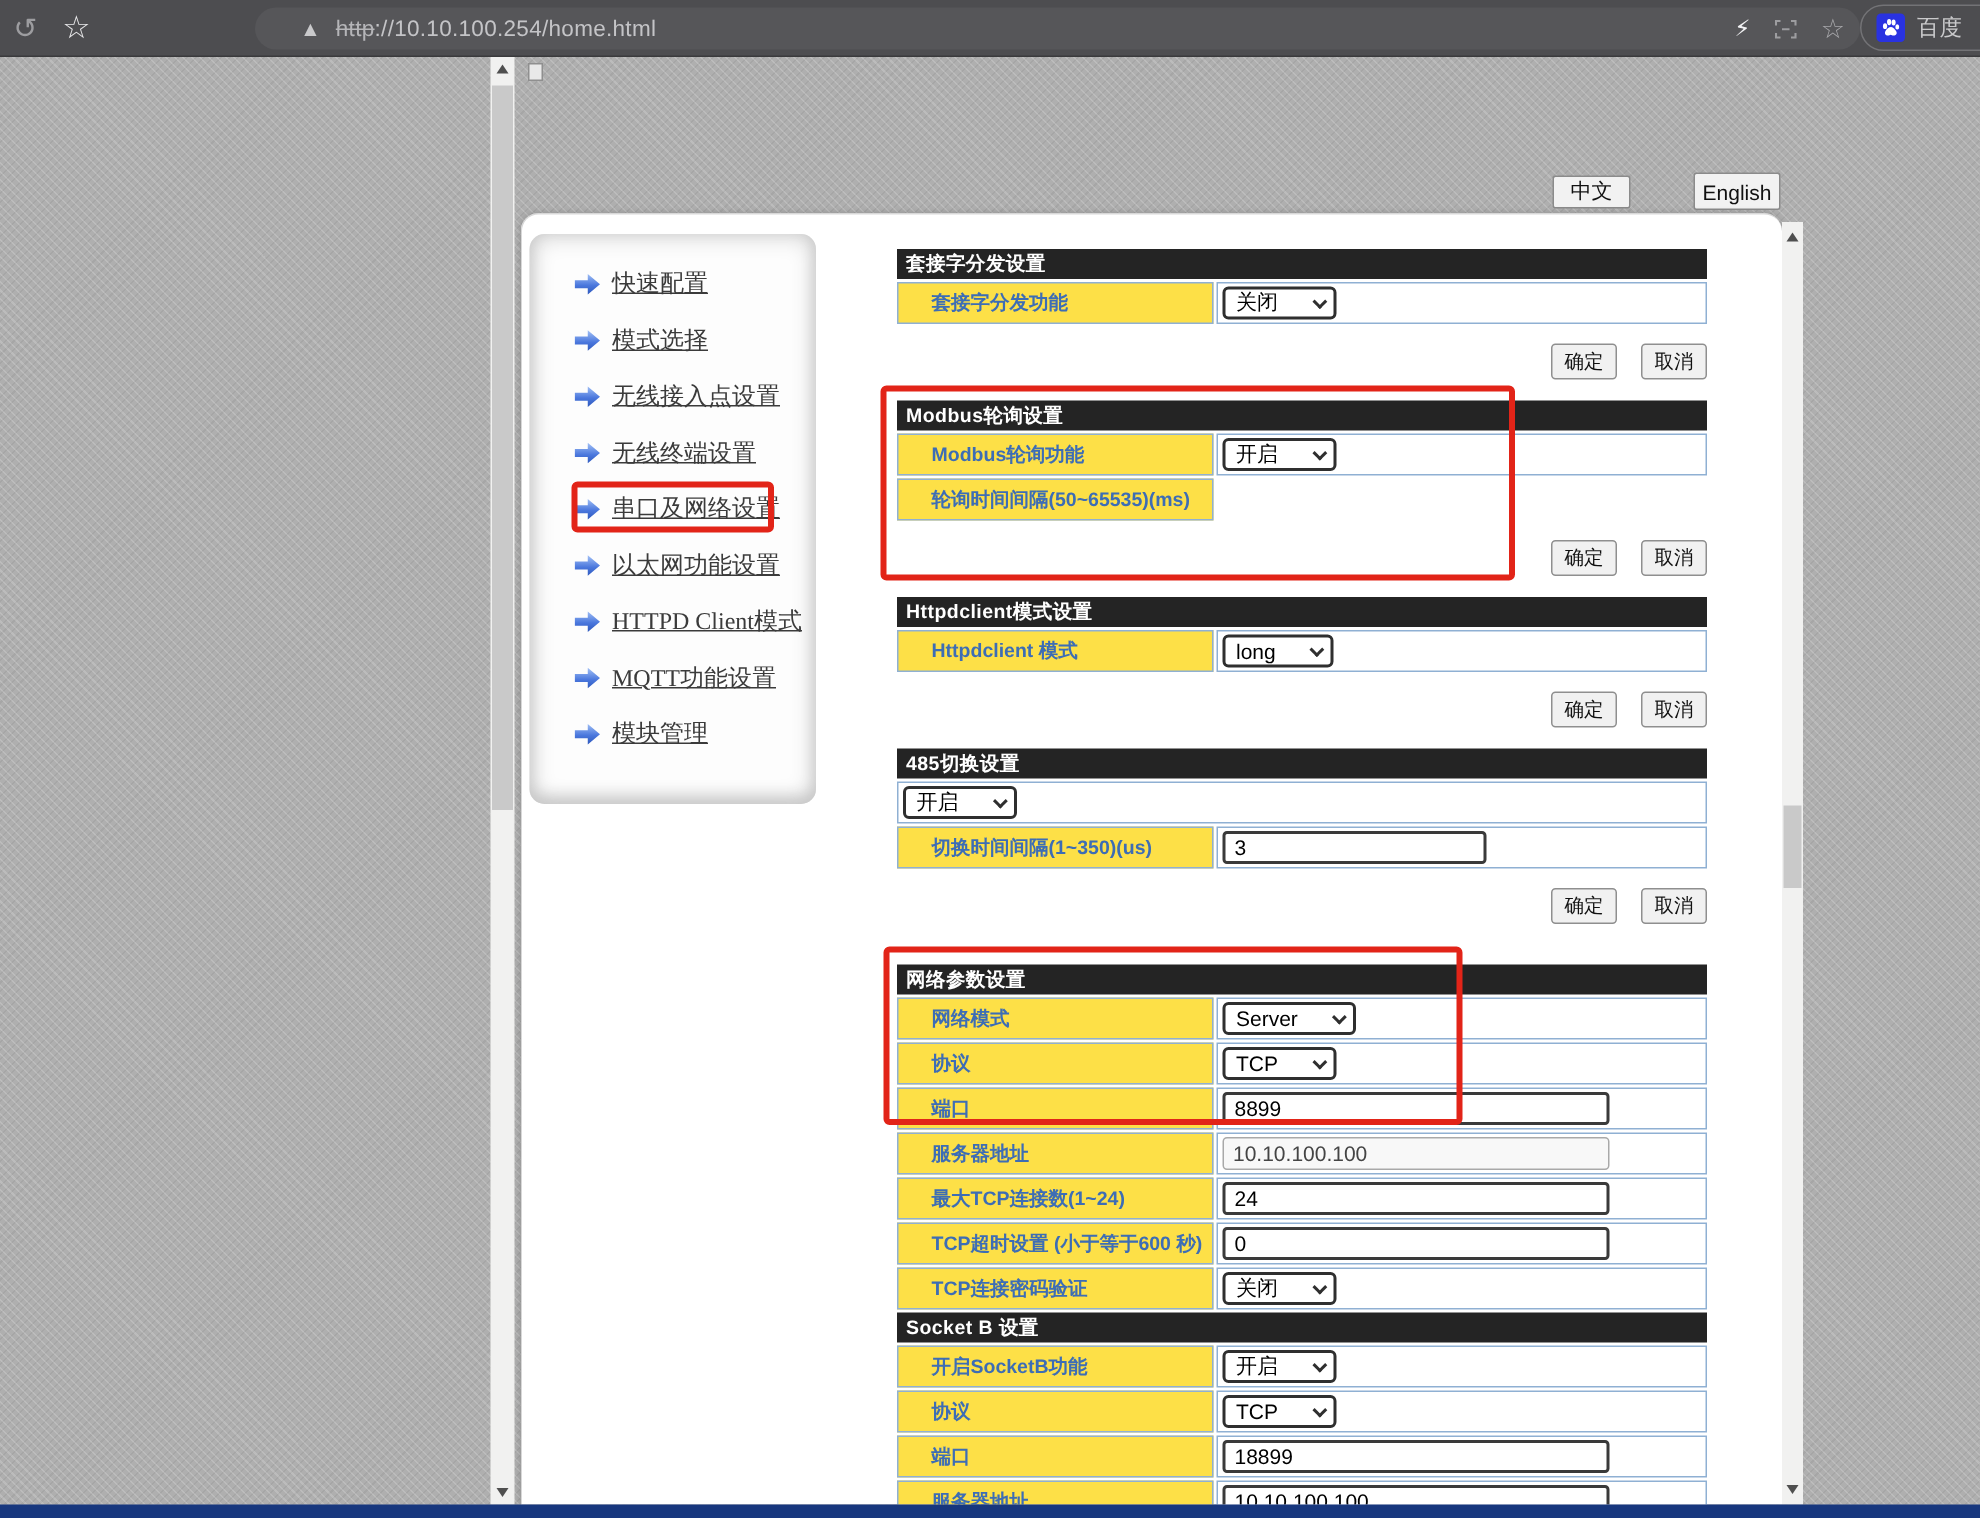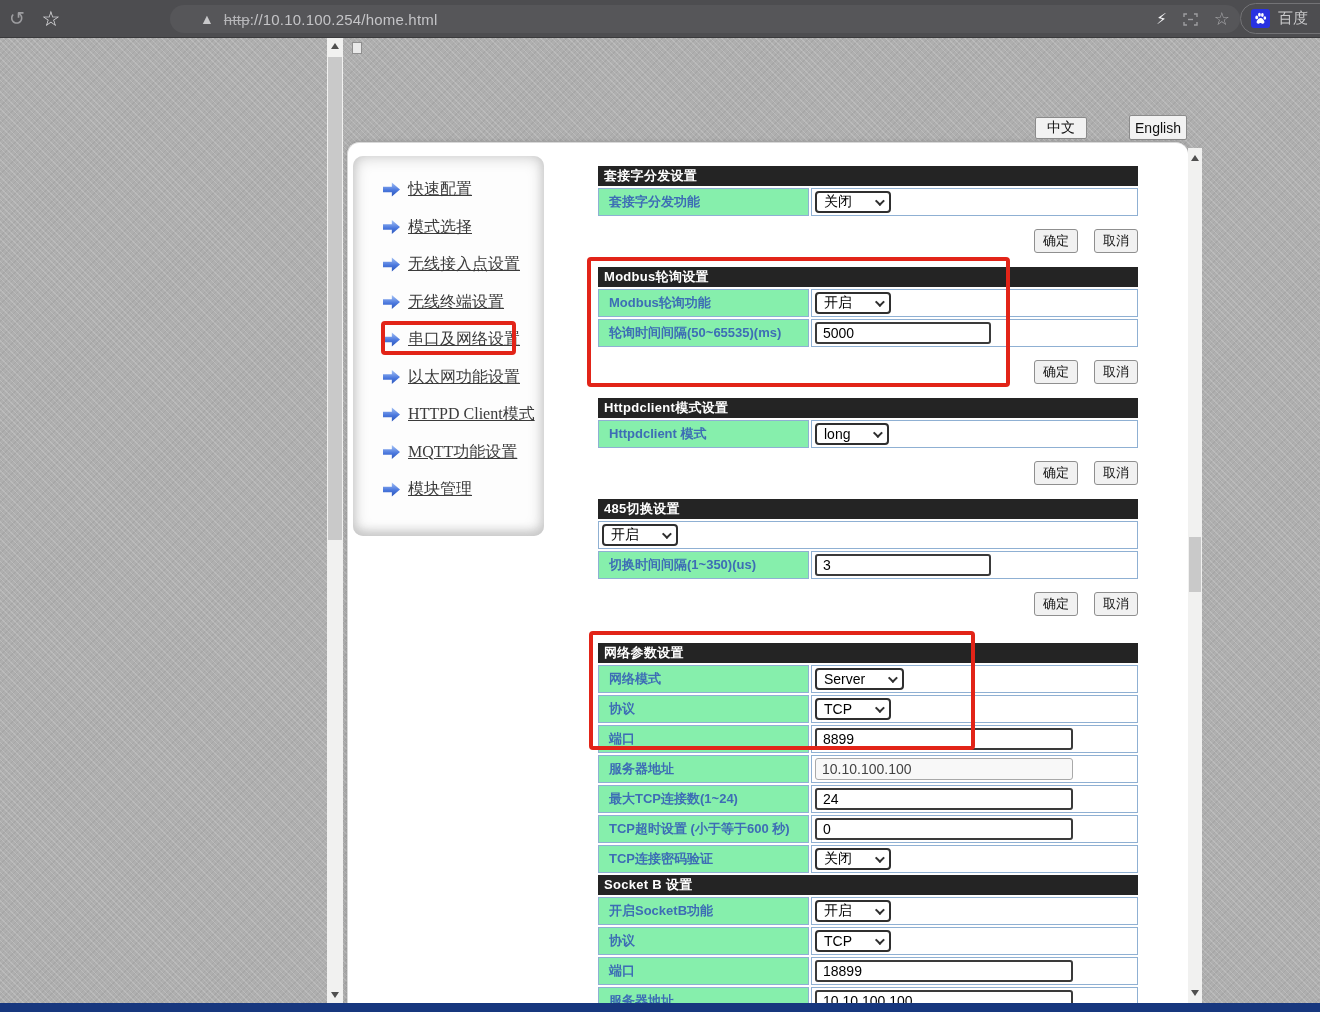--- a/index.html
+++ b/index.html
@@ -67,22 +67,22 @@
     clip-path:polygon(0 32%, 52% 32%, 52% 4%, 100% 50%, 52% 96%, 52% 68%, 0 68%);
     background:linear-gradient(180deg,#a6c4f7 0%, #4a77dd 55%, #2b55b8 100%); }
   .menu-link { font-family:"Liberation Serif", serif; font-size:16px; color:#3b3b3b;
     text-decoration:underline; white-space:nowrap; }
 
   
   .content { position:absolute; left:250px; top:23px; width:540px; }
   .sec-header { height:20px; background:#242424; color:#ffffff; font-weight:bold; font-size:13px;
     display:flex; align-items:center; padding-left:6px; letter-spacing:.3px; }
   .srow { display:flex; gap:2px; margin-top:2px; height:28px; }
-  .srow .lbl { width:211px; flex:0 0 211px; background:#86efac; border:1px solid #8fb0d3;
-    color:#3d6db5; font-weight:bold; font-size:13px; display:flex; align-items:center; padding-left:10px; }
+  .srow .lbl { width:211px; flex:0 0 211px; background:#fde047; border:1px solid #8fb0d3;
+    color:#3d6db5; font-weight:bold; font-size:13px; display:flex; align-items:center; padding-left:22px; }
   .srow .ctl { flex:1; background:#ffffff; border:1px solid #8fb0d3; display:flex; align-items:center; padding-left:3px; }
   .sel { display:inline-flex; align-items:center; gap:23px; height:22px; border:2px solid #2f2f2f;
     border-radius:4px; background:#fff; padding:0 7px; font-size:14px; color:#000; cursor:pointer; }
   .chev { width:7px; height:7px; border-right:2px solid #2f2f2f; border-bottom:2px solid #2f2f2f;
     transform:rotate(45deg) translateY(-2px); }
   .txt { height:22px; width:176px; border:2px solid #3a3a3a; border-radius:3px; padding:0 6px;
     font-size:14px; color:#000; font-family:"Liberation Sans", sans-serif; background:#fff; }
   .txt.wide { width:258px; }
   .txt.off { border:1px solid #a9a9a9; background:#f8f8f8; color:#444; }
   .btnrow { display:flex; justify-content:flex-end; gap:16px; margin-top:13px; margin-bottom:14px; }
@@ -220,23 +220,20 @@
           <div class="lbl">Modbus轮询功能</div>
           <div class="ctl">
               <span class="sel">
                 <span>开启</span>
                 <span class="chev"></span>
               </span>
             </div>
         </div>
         <div class="srow">
           <div class="lbl">轮询时间间隔(50~65535)(ms)</div>
-          <div class="ctl">
-              <input class="txt" value="5000" style="">
-            </div>
         </div>
         <div class="btnrow">
           <button class="fbtn">确定</button>
           <button class="fbtn">取消</button>
         </div>
       </section>
 
       <section class="mt14">
         <div class="sec-header">Httpdclient模式设置</div>
         <div class="srow">

